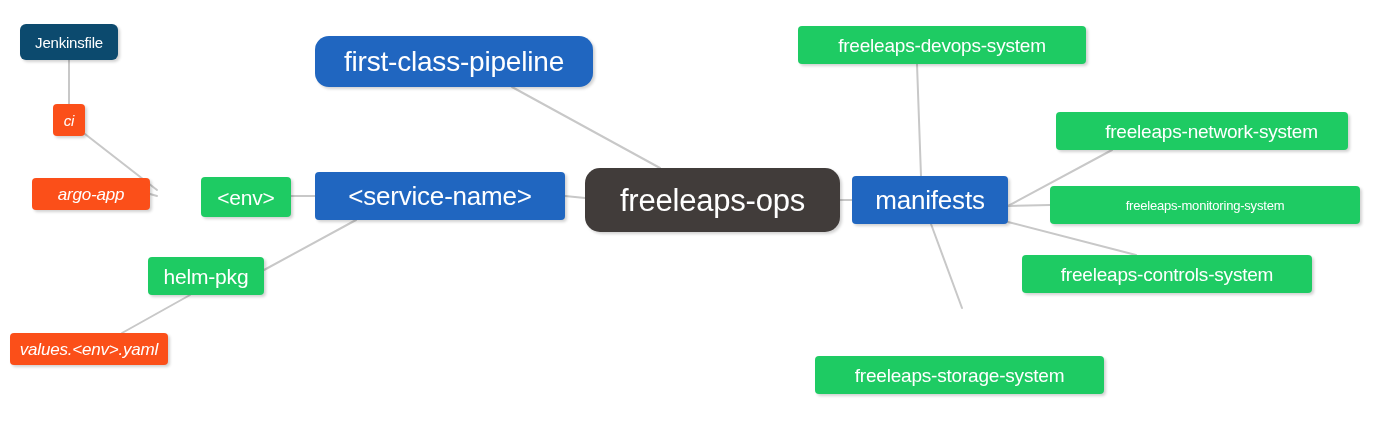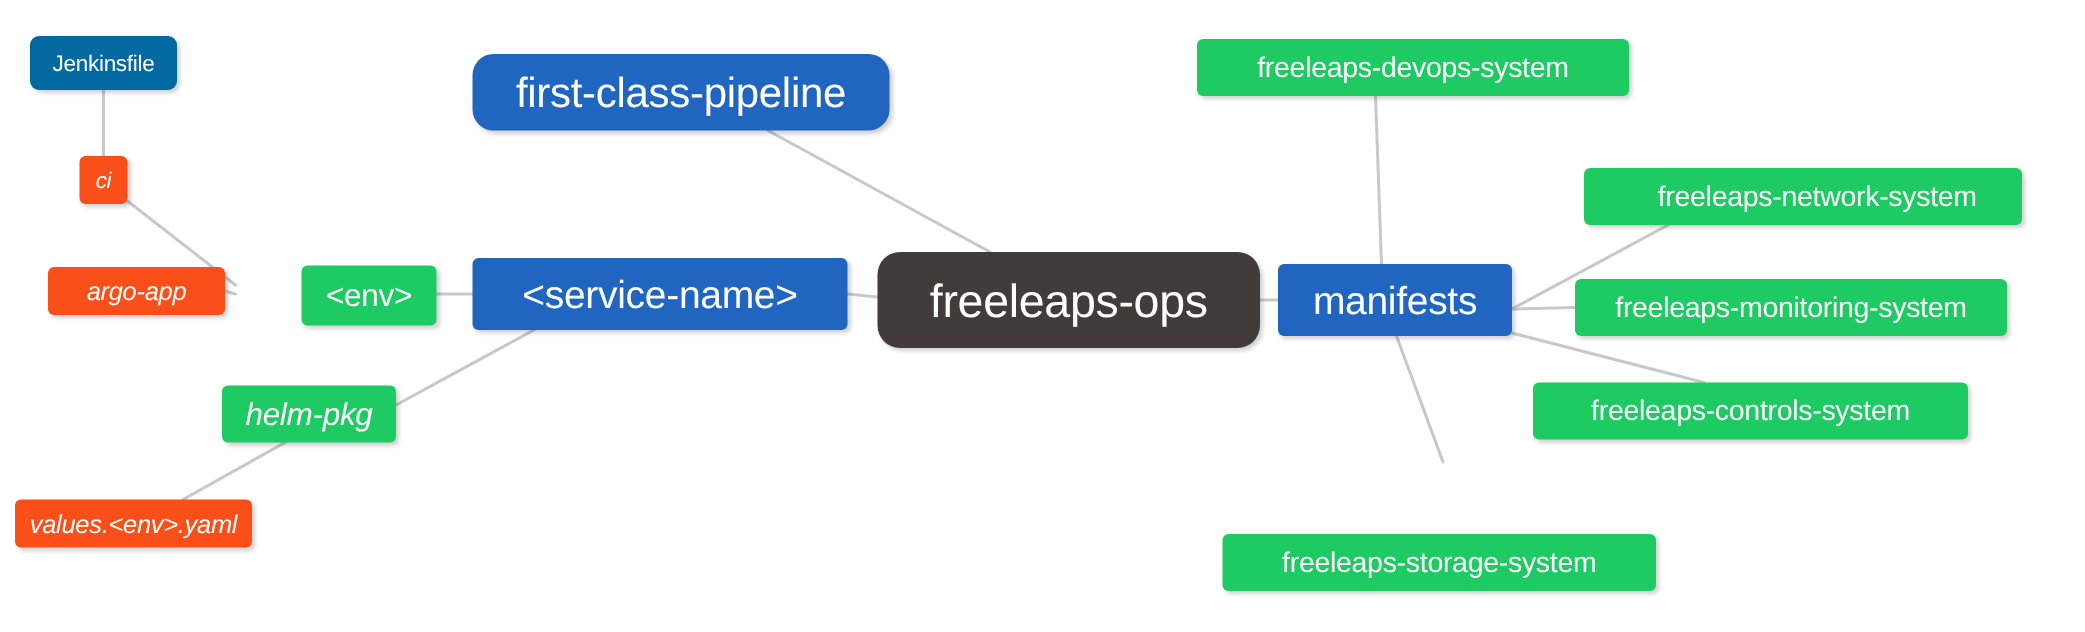--- a/index.html
+++ b/index.html
@@ -37,21 +37,21 @@
     border-radius: 4px;
     white-space: nowrap;
     line-height: 1;
     box-shadow: 2px 2px 3px rgba(0,0,0,0.18);
     letter-spacing: -0.2px;
     z-index: 2;
   }
   .n-root   { background: #413C3A; border-radius: 15px; }
   .n-blue   { background: #2066C0; }
   .n-green  { background: #1ECB63; }
-  .n-orange { background: #0369a1; border-radius: 6px; }
+  .n-orange { background: #0c4a6e; border-radius: 6px; }
   .n-red    { background: #FB4F19; border-radius: 4px; font-style: italic; }
 </style>
 </head>
 <body>
 
 <div id="canvas">
   <svg id="edges" viewBox="0 0 1390 421" width="1390" height="421" xmlns="http://www.w3.org/2000/svg">
       <line x1="69" y1="60" x2="69" y2="104" stroke="#c8c8c8" stroke-width="2" stroke-linecap="round"></line>
       <line x1="85" y1="134" x2="157" y2="190" stroke="#c8c8c8" stroke-width="2" stroke-linecap="round"></line>
       <line x1="150" y1="194" x2="157" y2="196" stroke="#c8c8c8" stroke-width="2" stroke-linecap="round"></line>
@@ -65,25 +65,25 @@
       <line x1="1008" y1="206" x2="1112" y2="150" stroke="#c8c8c8" stroke-width="2" stroke-linecap="round"></line>
       <line x1="1008" y1="206" x2="1050" y2="205" stroke="#c8c8c8" stroke-width="2" stroke-linecap="round"></line>
       <line x1="1008" y1="222" x2="1136" y2="255" stroke="#c8c8c8" stroke-width="2" stroke-linecap="round"></line>
       <line x1="931" y1="224" x2="962" y2="308" stroke="#c8c8c8" stroke-width="2" stroke-linecap="round"></line>
     </svg>
   <div id="node-layer">
       <div class="node n-orange" style="left: 20px; top: 24px; width: 98px; height: 36px; font-size: 15px;">Jenkinsfile</div>
       <div class="node n-red" style="left: 53px; top: 104px; width: 32px; height: 32px; font-size: 15px;">ci</div>
       <div class="node n-red" style="left: 32px; top: 178px; width: 118px; height: 32px; font-size: 17px;">argo-app</div>
       <div class="node n-green" style="left: 157px; top: 177px; width: 90px; height: 40px; font-size: 21px; margin-left: 44px;">&lt;env&gt;</div>
-      <div class="node n-green" style="left: 148px; top: 257px; width: 116px; height: 38px; font-size: 21px; font-style: italic;">helm-pkg</div>
+      <div class="node n-green" style="left: 148px; top: 257px; width: 116px; height: 38px; font-size: 21px;">helm-pkg</div>
       <div class="node n-red" style="left: 10px; top: 333px; width: 158px; height: 32px; font-size: 17px;">values.&lt;env&gt;.yaml</div>
       <div class="node n-blue" style="left: 315px; top: 36px; width: 278px; height: 51px; font-size: 28px; border-radius: 14px;">first-class-pipeline</div>
       <div class="node n-blue" style="left: 315px; top: 172px; width: 250px; height: 48px; font-size: 26px;">&lt;service-name&gt;</div>
       <div class="node n-root" style="left: 585px; top: 168px; width: 255px; height: 64px; font-size: 31px;">freeleaps-ops</div>
       <div class="node n-blue" style="left: 852px; top: 176px; width: 156px; height: 48px; font-size: 26px;">manifests</div>
       <div class="node n-green" style="left: 798px; top: 26px; width: 288px; height: 38px; font-size: 19px;">freeleaps-devops-system</div>
       <div class="node n-green" style="left: 1056px; top: 112px; width: 292px; height: 38px; font-size: 19px; padding-left: 19px;">freeleaps-network-system</div>
-      <div class="node n-green" style="left: 1050px; top: 186px; width: 288px; height: 38px; font-size: 19px;">freeleaps-monitoring-system</div>
+      <div class="node n-green" style="left: 1050px; top: 186px; width: 310px; height: 38px; font-size: 13px;">freeleaps-monitoring-system</div>
       <div class="node n-green" style="left: 1022px; top: 255px; width: 290px; height: 38px; font-size: 19px; text-align: center;">freeleaps-controls-system</div>
       <div class="node n-green" style="left: 815px; top: 308px; width: 289px; height: 38px; font-size: 19px; margin-top: 48px;">freeleaps-storage-system</div>
     </div>
 </div>
 
 </body></html>

